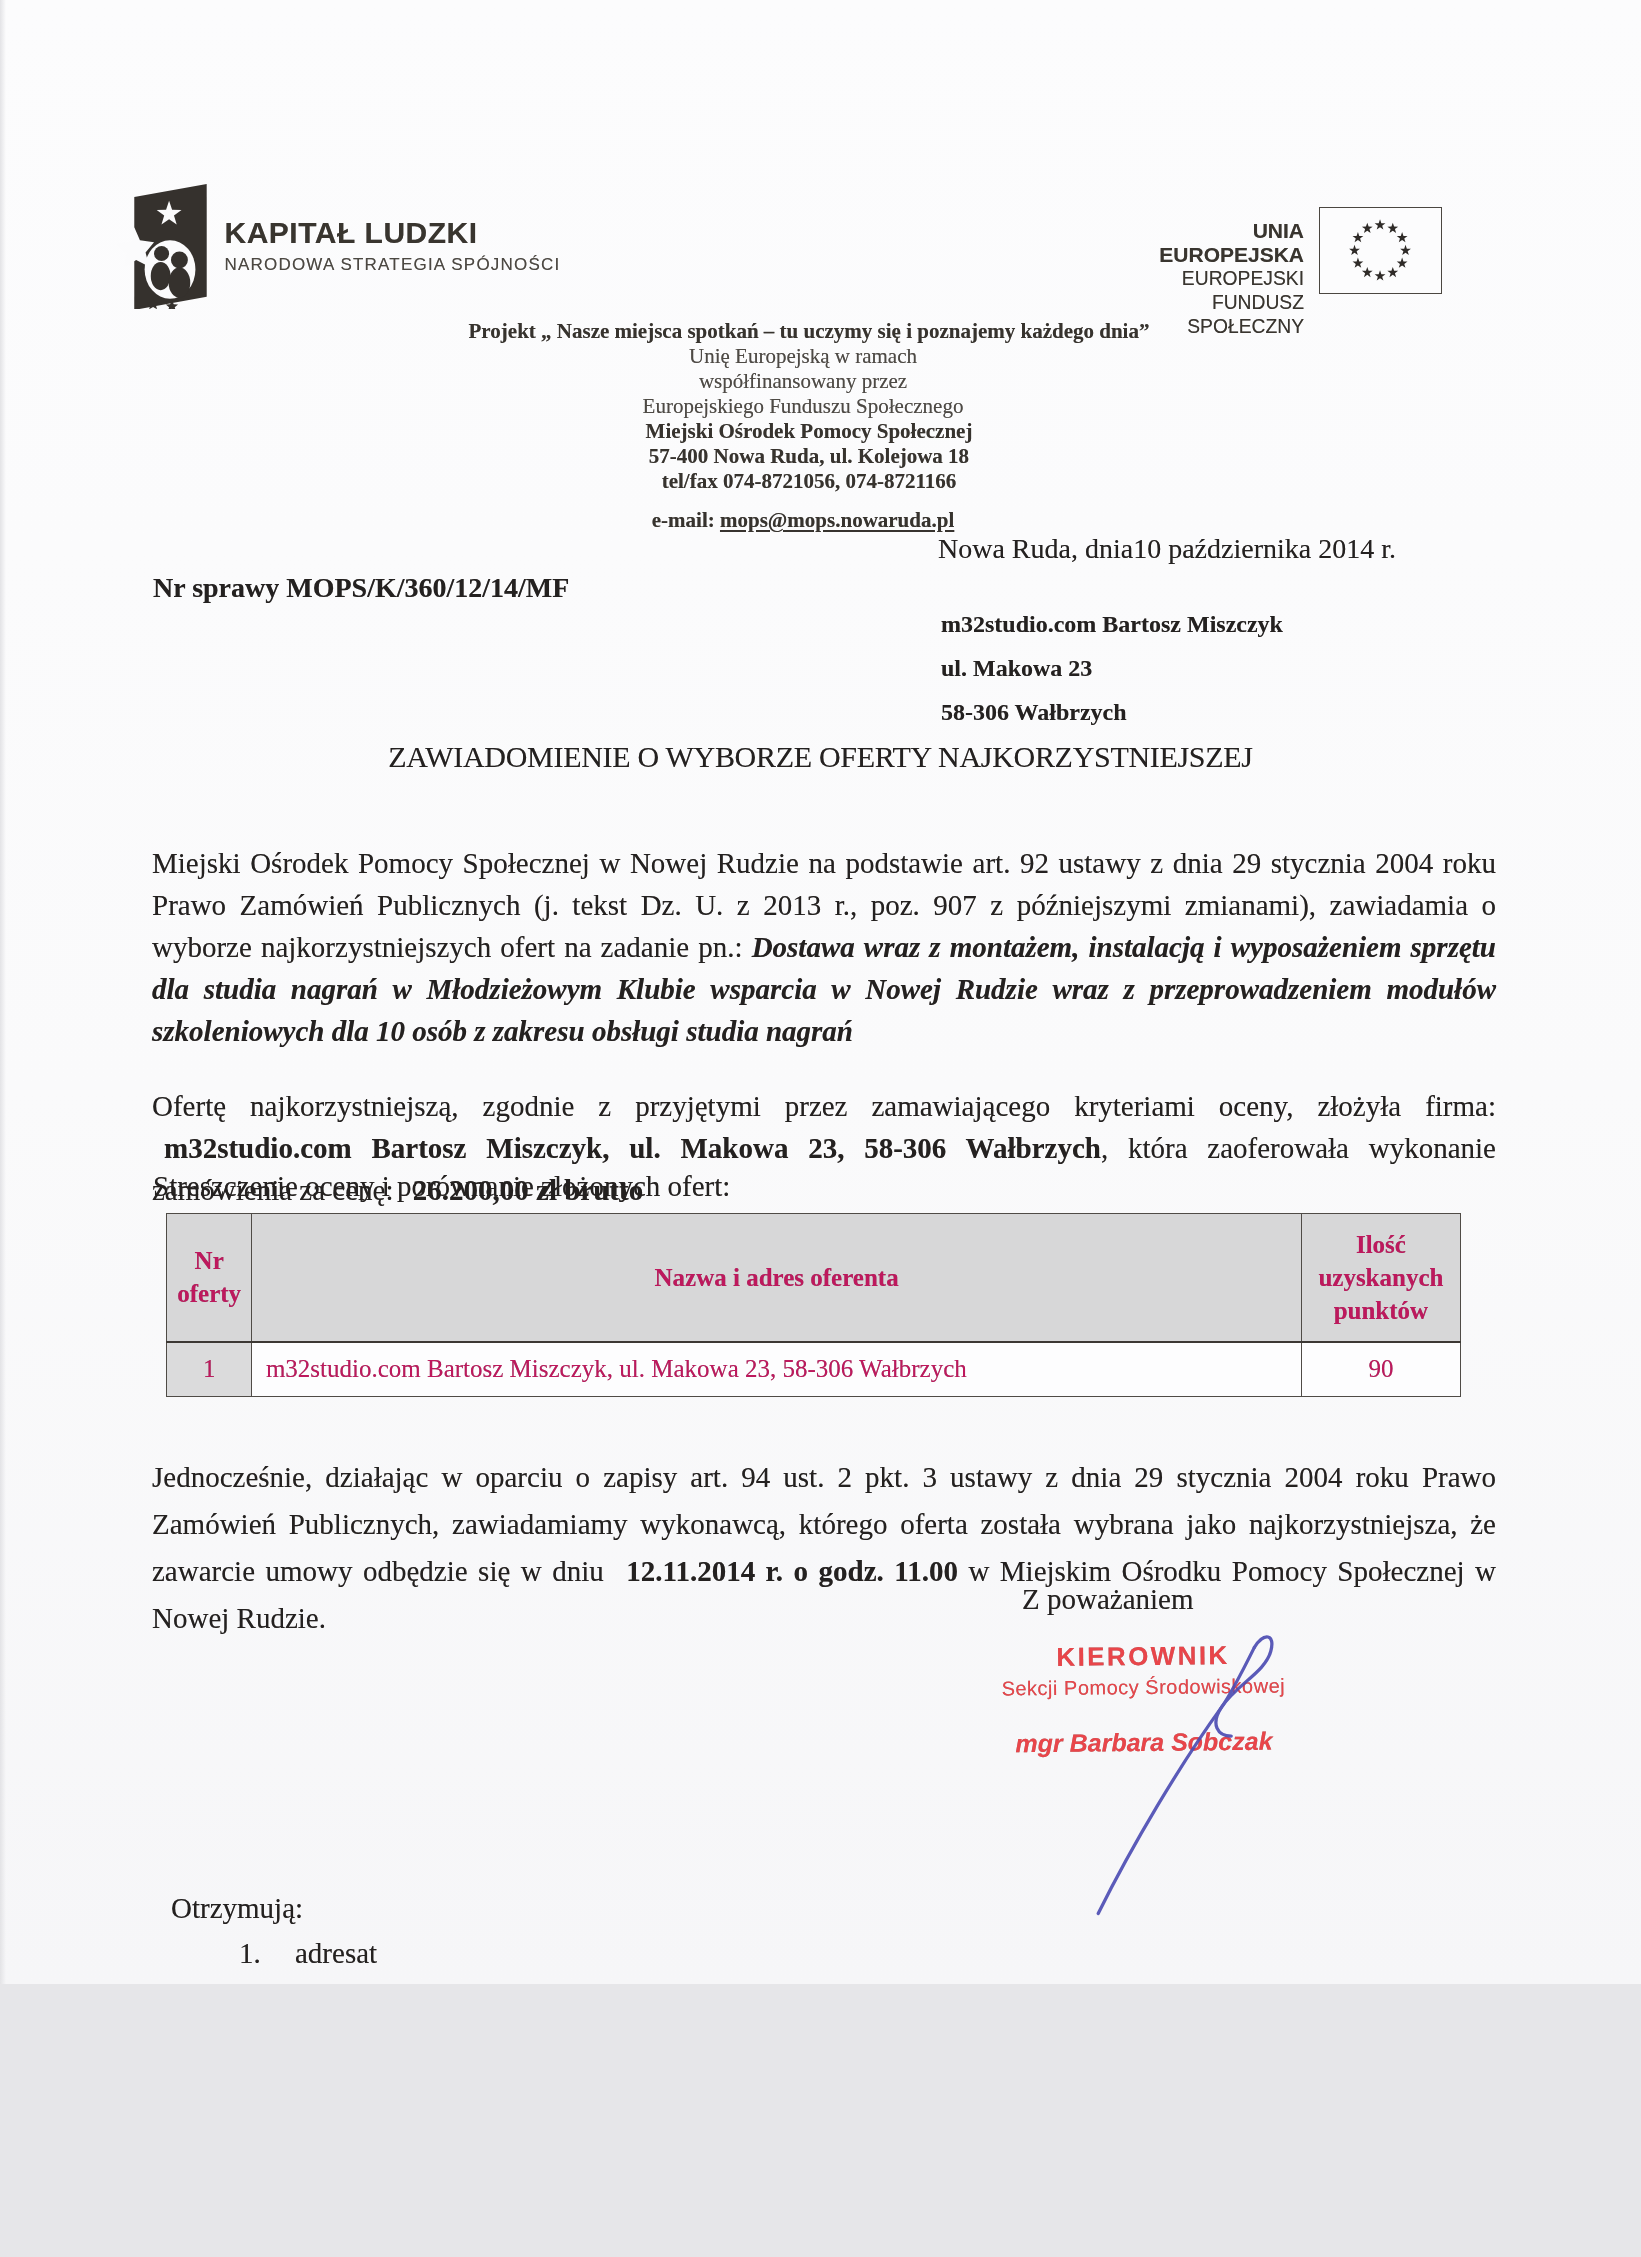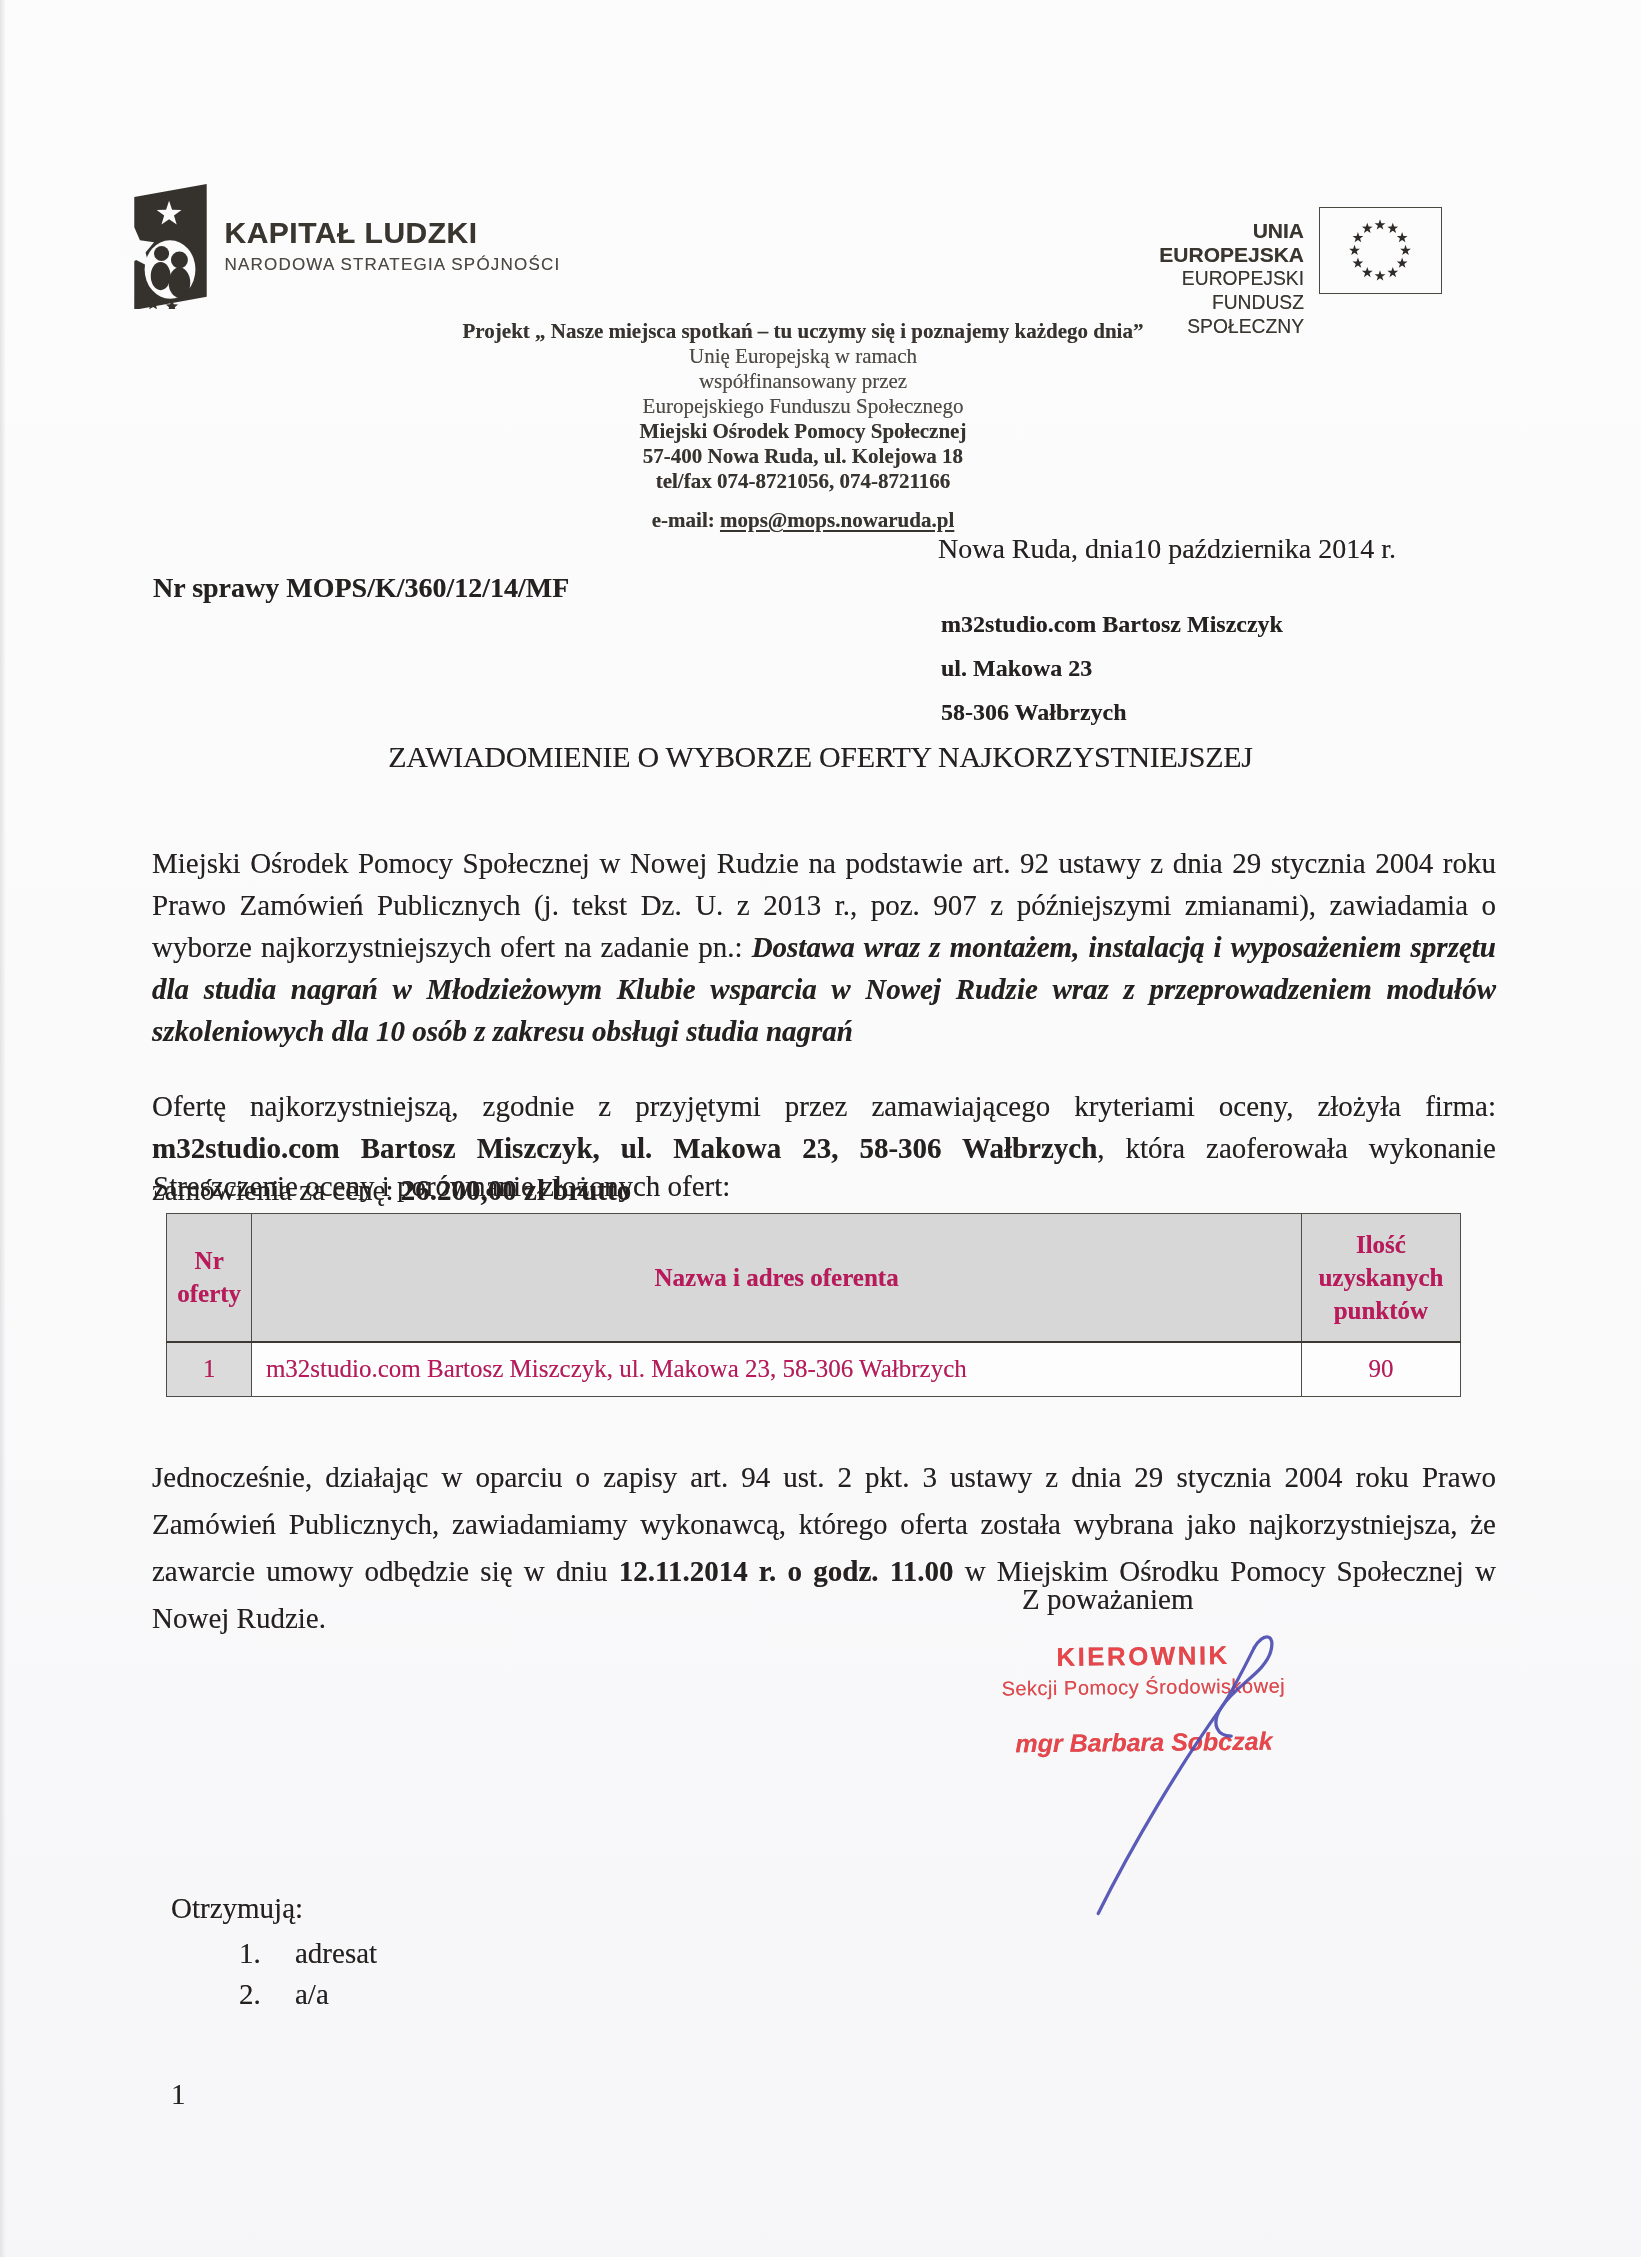--- a/index.html
+++ b/index.html
@@ -1,30 +1,30 @@
 <!DOCTYPE html>
 <html lang="pl"><head>
 <meta charset="utf-8">
 <style>
   html,body{margin:0;padding:0;background:#e6e6e9;}
   .page{
     position:relative;
-    width:1641px;height:2257px;
+    width:1641px;height:1984px;
     margin:0 auto;
     background:linear-gradient(180deg,#fcfcfd 0%,#fafafb 55%,#f6f6f8 100%);
     font-family:"Liberation Serif","DejaVu Serif",serif;
     color:#242120;
     overflow:hidden;
   }
   .page::before{ 
     content:"";position:absolute;left:0;top:0;bottom:0;width:5.8px;
     background:linear-gradient(90deg,#e3e3e6,rgba(255,255,255,0));
   }
   .sans{font-family:"Liberation Sans","DejaVu Sans",sans-serif;}
-  .b{font-weight:bold;}
+  .b{font-weight:bold;padding-left:12px;}
   .soft{text-shadow:0 0 0.5px rgba(40,35,30,.45);}
 
   
   .brand-left{position:absolute;left:114px;top:182px;display:flex;align-items:center;gap:13.5px;}
   .brand-left .mark{width:97px;height:127px;flex:0 0 auto;}
   .brand-left .t1{font-size:30px;font-weight:bold;color:#39352f;letter-spacing:0.5px;line-height:33px;}
   .brand-left .t2{font-size:17px;color:#4c4842;letter-spacing:1.2px;margin-top:5.8px;}
 
   .brand-right{position:absolute;left:1142px;top:207px;display:flex;gap:15.4px;}
   .brand-right .txt{width:162px;text-align:right;padding-top:11.6px;color:#39352f;}

